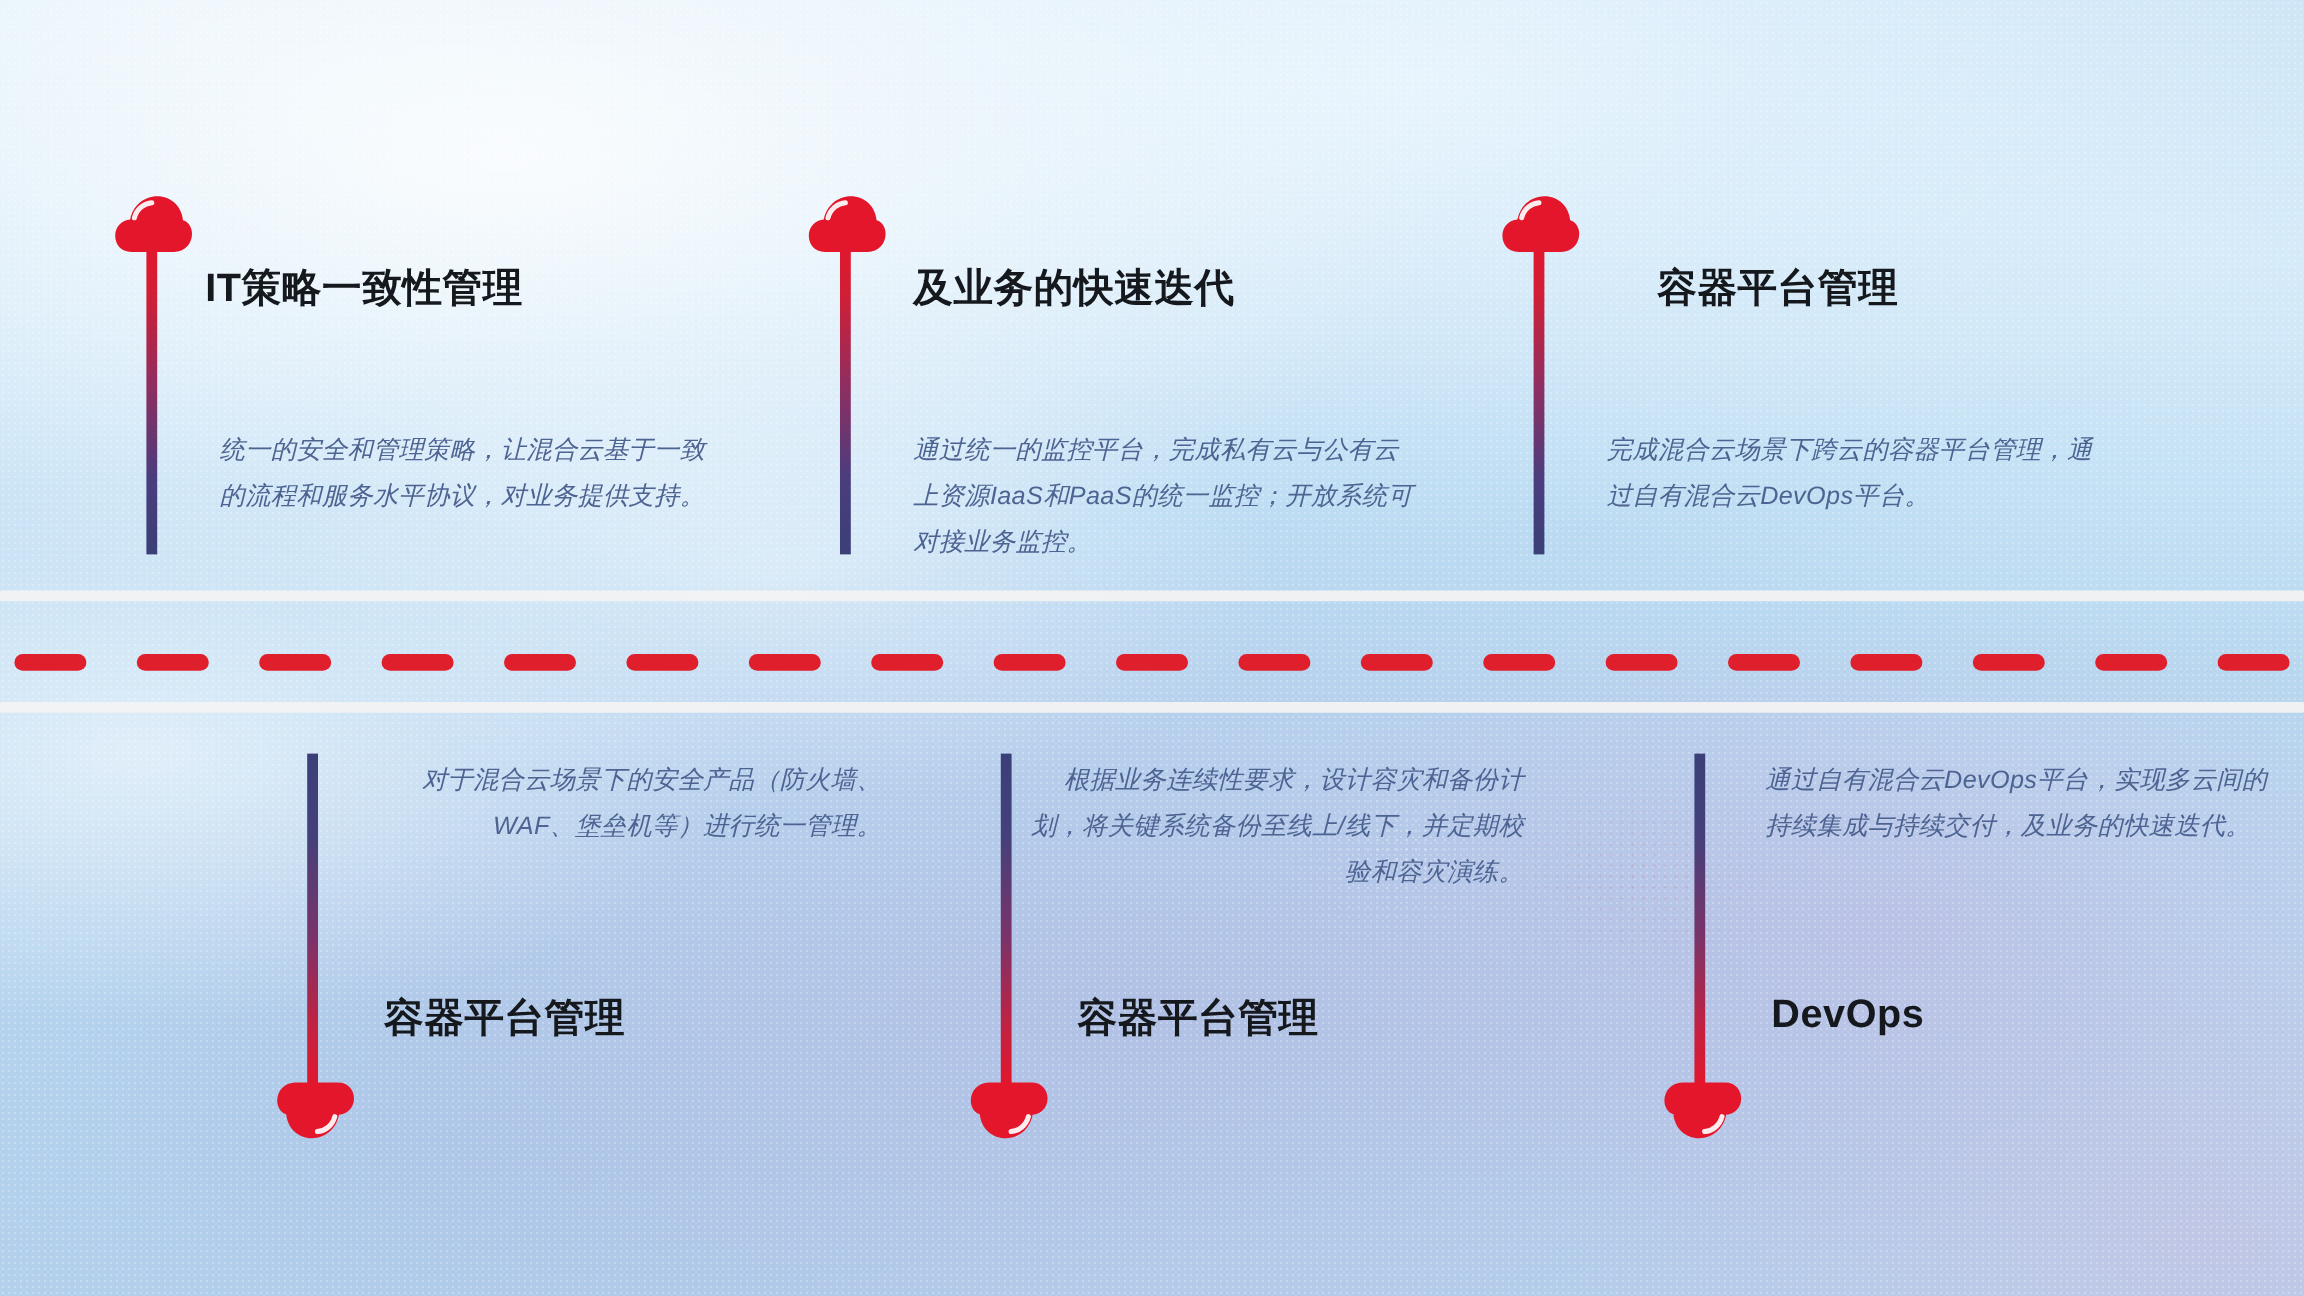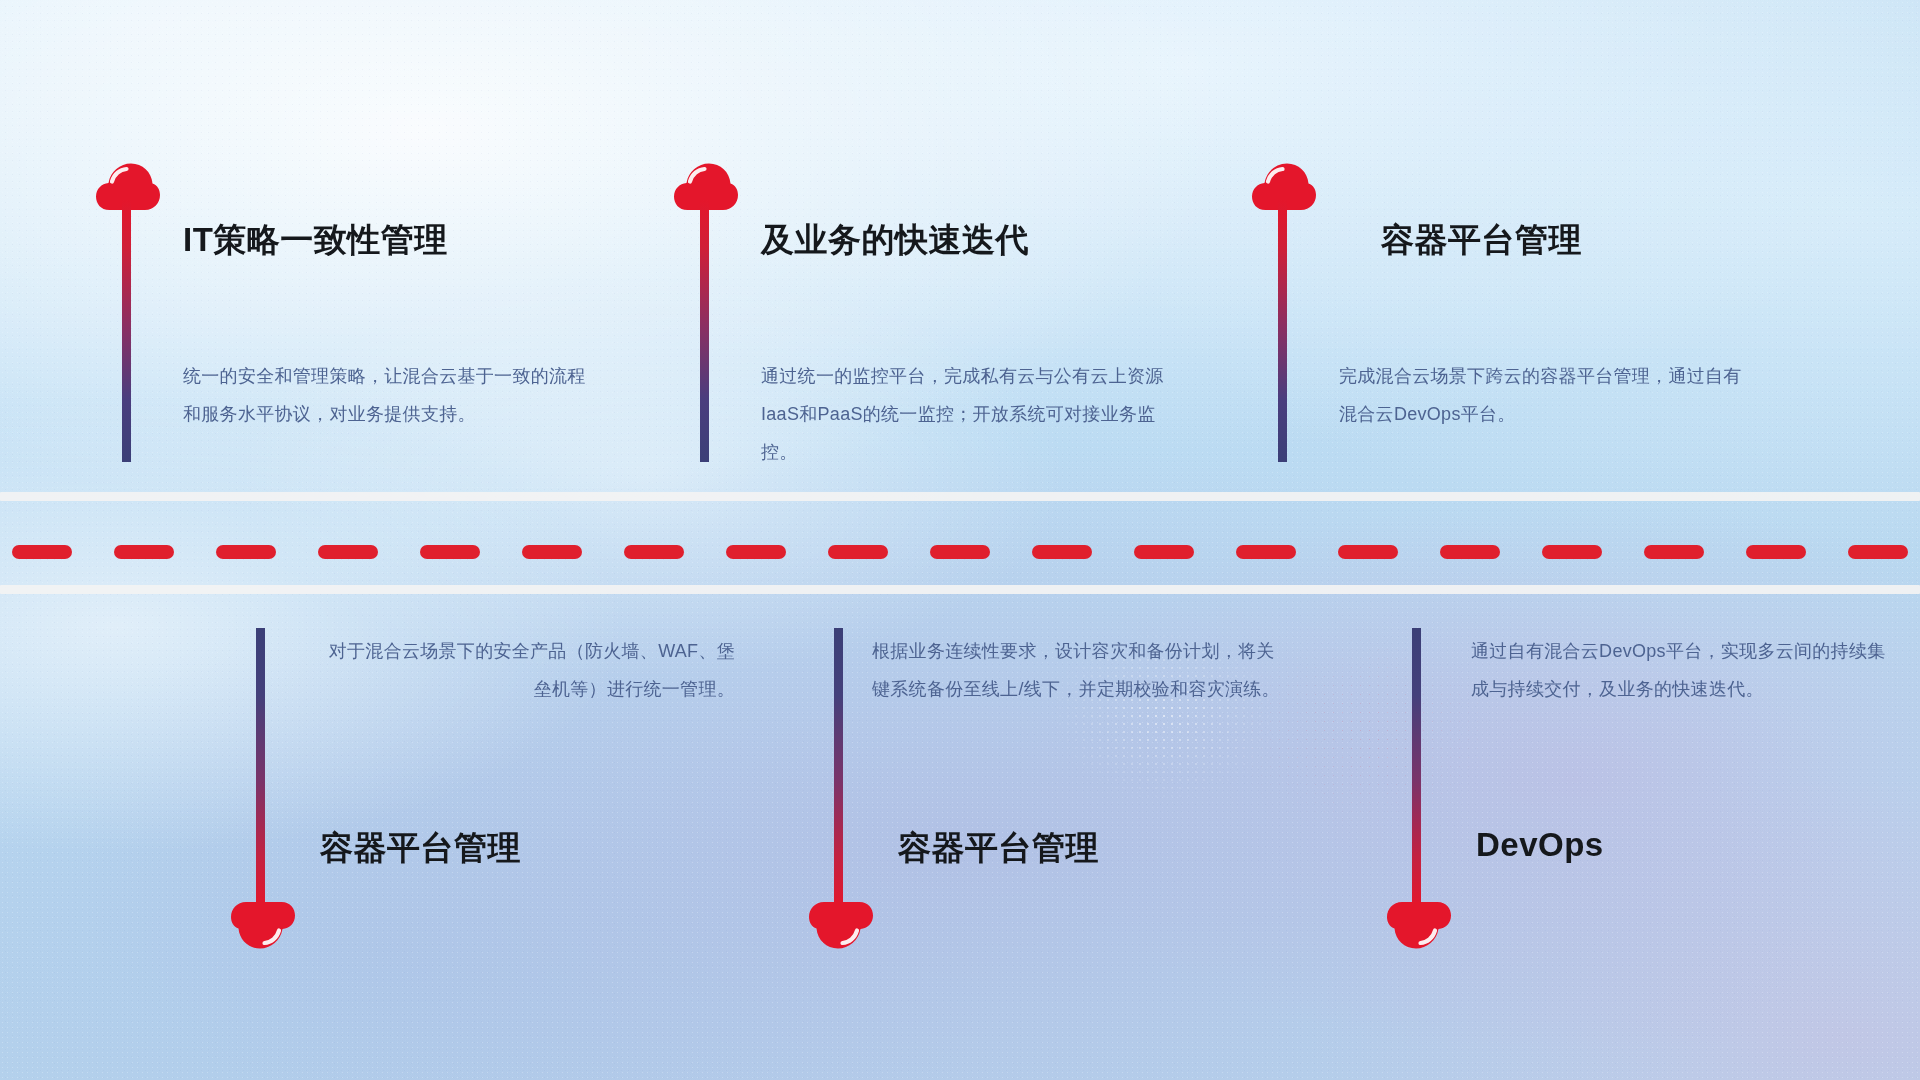--- a/index.html
+++ b/index.html
@@ -98,25 +98,26 @@
     position:absolute;
     font-size:33px;
     font-weight:700;
     color:#15181c;
     letter-spacing:.5px;
     white-space:nowrap;
   }
 
   .body {
     position:absolute;
-    font-size:18px;
+    font-size:21px;
     line-height:38px;
     color:#4d6391;
     width:360px;
     letter-spacing:.3px;
+    font-style:italic;
   }
 </style>
 </head>
 <body>
 
 <div id="bg">
   <div class="bg-base"></div>
   <div class="bg-l2"></div>
   <div class="bg-l3"></div>
   <div class="bg-l4"></div>
@@ -152,21 +153,21 @@
 </div>
 
 <div class="col">
   <div class="cloud" style="left:95px; top:160px;">
     <svg viewBox="0 0 66 54">
       <path d="M14.5 50 C5.5 50 1 43.5 1 36.5 C1 29 6.5 23.5 13.5 23 C15.5 11.5 25 3.5 36 3.5 C47.5 3.5 56.5 12 57.5 23.5 C62.5 25 65 30 65 35 C65 43 59 50 50 50 Z" fill="#e4162b"></path>
       <path d="M17 21.5 C19 14 25 9.5 31.5 9" stroke="#ffffff" stroke-width="4.2" stroke-linecap="round" fill="none" opacity="0.92"></path>
     </svg>
   </div>
   <div class="stem down" style="left:122px; top:200px; height:262px;"></div>
-  <div class="heading" style="left:183px; top:218px;">IT策略一致性管理</div>
+  <div class="heading" style="left:171px; top:218px;">IT策略一致性管理</div>
   <div class="body" style="left:183px; top:357px; width:420px;">统一的安全和管理策略，让混合云基于一致的流程和服务水平协议，对业务提供支持。</div>
 </div>
 
 <div class="col">
   <div class="cloud" style="left:673px; top:160px;">
     <svg viewBox="0 0 66 54">
       <path d="M14.5 50 C5.5 50 1 43.5 1 36.5 C1 29 6.5 23.5 13.5 23 C15.5 11.5 25 3.5 36 3.5 C47.5 3.5 56.5 12 57.5 23.5 C62.5 25 65 30 65 35 C65 43 59 50 50 50 Z" fill="#e4162b"></path>
       <path d="M17 21.5 C19 14 25 9.5 31.5 9" stroke="#ffffff" stroke-width="4.2" stroke-linecap="round" fill="none" opacity="0.92"></path>
     </svg>
   </div>
@@ -200,21 +201,21 @@
 </div>
 
 <div class="col">
   <div class="stem up" style="left:834px; top:628px; height:280px;"></div>
   <div class="cloud" style="left:808px; top:898px; transform:rotate(180deg);">
     <svg viewBox="0 0 66 54">
       <path d="M14.5 50 C5.5 50 1 43.5 1 36.5 C1 29 6.5 23.5 13.5 23 C15.5 11.5 25 3.5 36 3.5 C47.5 3.5 56.5 12 57.5 23.5 C62.5 25 65 30 65 35 C65 43 59 50 50 50 Z" fill="#e4162b"></path>
       <path d="M17 21.5 C19 14 25 9.5 31.5 9" stroke="#ffffff" stroke-width="4.2" stroke-linecap="round" fill="none" opacity="0.92"></path>
     </svg>
   </div>
-  <div class="body" style="left:872px; top:632px; width:420px;">根据业务连续性要求，设计容灾和备份计划，将关键系统备份至线上/线下，并定期校验和容灾演练。</div>
+  <div class="body" style="left:850px; top:632px; width:420px;text-align:right;">根据业务连续性要求，设计容灾和备份计划，将关键系统备份至线上/线下，并定期校验和容灾演练。</div>
   <div class="heading" style="left:898px; top:826px;">容器平台管理</div>
 </div>
 
 <div class="col">
   <div class="stem up" style="left:1412px; top:628px; height:280px;"></div>
   <div class="cloud" style="left:1386px; top:898px; transform:rotate(180deg);">
     <svg viewBox="0 0 66 54">
       <path d="M14.5 50 C5.5 50 1 43.5 1 36.5 C1 29 6.5 23.5 13.5 23 C15.5 11.5 25 3.5 36 3.5 C47.5 3.5 56.5 12 57.5 23.5 C62.5 25 65 30 65 35 C65 43 59 50 50 50 Z" fill="#e4162b"></path>
       <path d="M17 21.5 C19 14 25 9.5 31.5 9" stroke="#ffffff" stroke-width="4.2" stroke-linecap="round" fill="none" opacity="0.92"></path>
     </svg>

